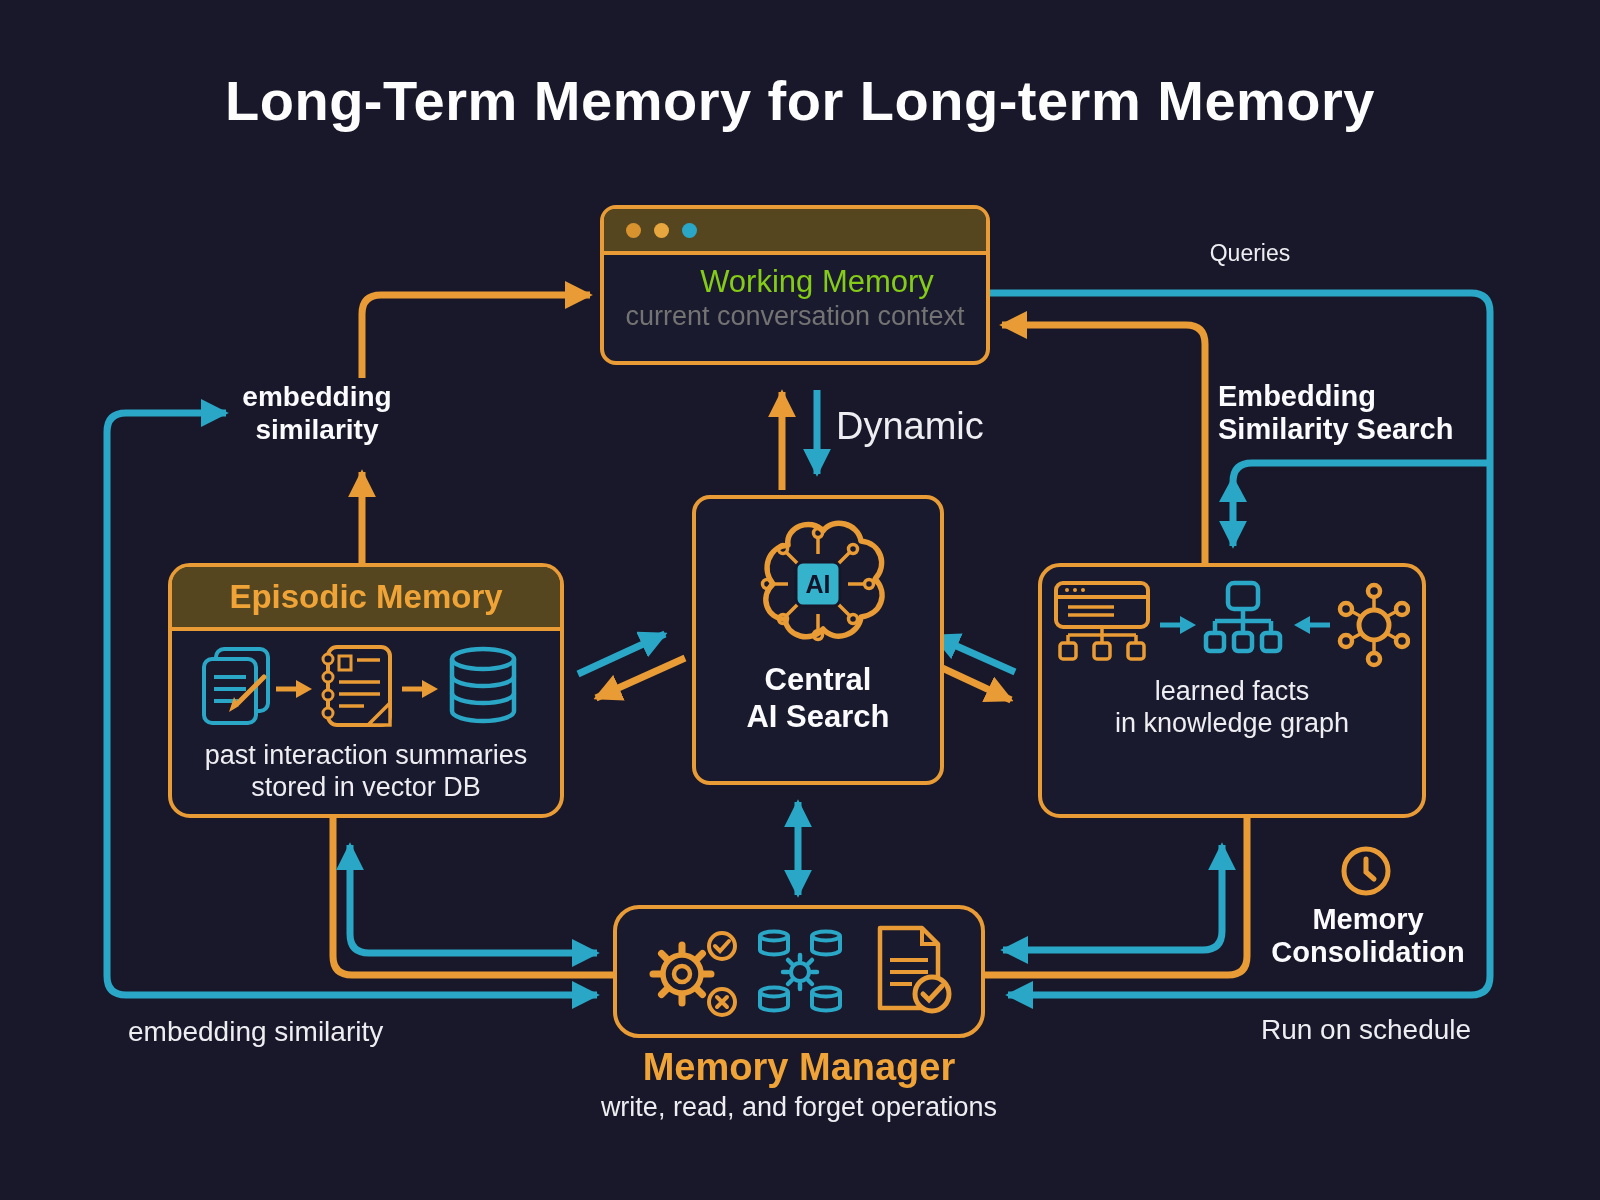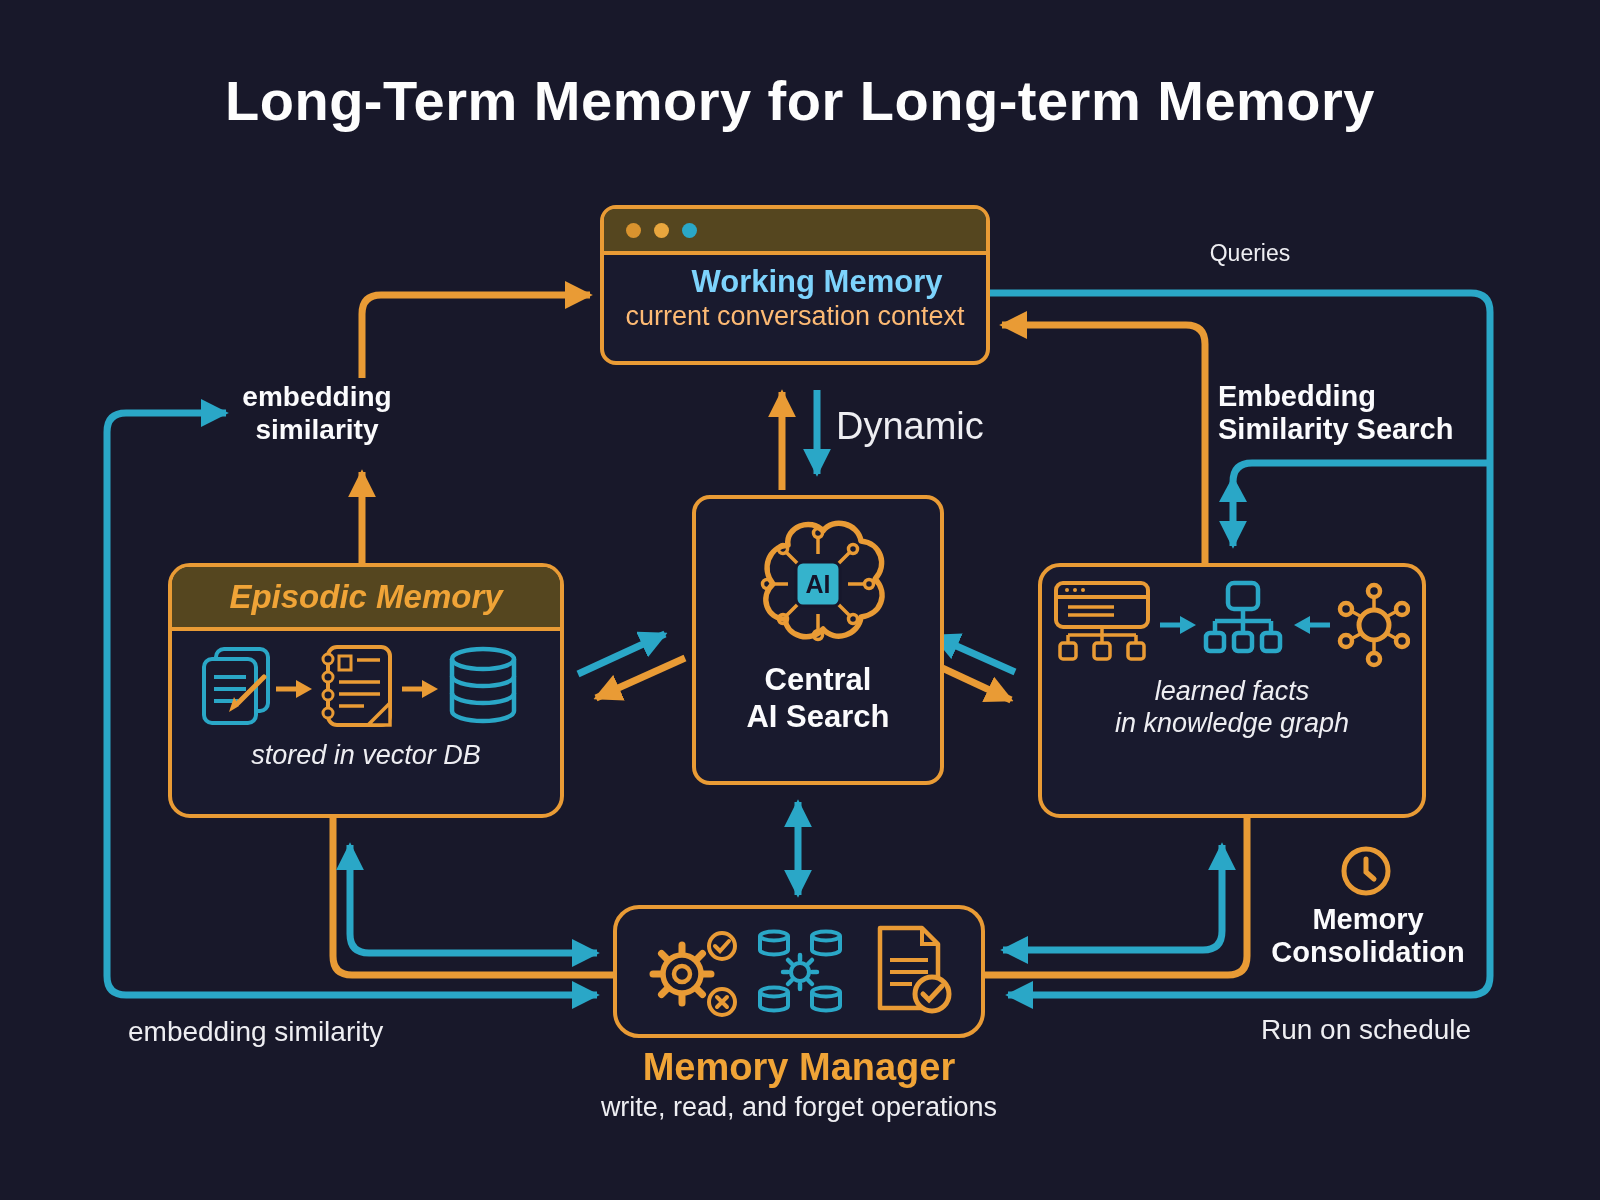--- a/index.html
+++ b/index.html
@@ -11,24 +11,24 @@
   #connectors{left:0;top:0;z-index:1;}
   .node{z-index:2;background:#191a2e;border:4px solid #e99b35;box-sizing:border-box;}
   .lbl{z-index:3;}
   
   #working-memory{left:600px;top:205px;width:390px;height:160px;border-radius:16px;}
   #wm-titlebar{height:42px;background:#55461f;border-bottom:4px solid #e99b35;border-radius:11px 11px 0 0;
                display:flex;align-items:center;padding-left:22px;gap:13px;}
   .dot{width:15px;height:15px;border-radius:50%;}
   .dot.o1{background:#d9932e;} .dot.o2{background:#e8a63e;} .dot.t{background:#2aa7c7;}
   #wm-body{text-align:center;padding-top:9px;}
-  .node-title-orange{color:#7dd3fc;font-weight:bold;font-size:31px;line-height:36px;margin-left:44px;}
-  .node-sub{color:#fdba74;font-size:27px;line-height:32px;}
-  
-  .store{border-radius:22px;font-style:italic;}
+  .node-title-orange{color:#84cc16;font-weight:normal;font-size:31px;line-height:36px;margin-left:44px;}
+  .node-sub{color:#737373;font-size:27px;line-height:32px;}
+  
+  .store{border-radius:22px;}
   #episodic-memory{left:168px;top:563px;width:396px;height:255px;}
   #semantic-memory{left:1038px;top:563px;width:388px;height:255px;}
   .store-header{height:60px;background:#55461f;border-bottom:4px solid #e99b35;border-radius:17px 17px 0 0;
                 display:flex;align-items:center;justify-content:center;font-size:33px;font-weight:bold;color:#f0a437;}
   .store-body{text-align:center;padding-top:10px;}
   .store-caption{color:#eeeef2;font-size:27px;line-height:32px;margin-top:4px;}
   
   #central-agent{left:692px;top:495px;width:252px;height:290px;border-radius:18px;text-align:center;}
   #central-agent .title{color:#fbfbfd;font-weight:bold;font-size:31px;line-height:37px;margin-top:2px;}
   
@@ -130,20 +130,21 @@
             <polygon points="242,46 226,37 226,55" fill="#e99b35" stroke="none"></polygon>
         </g>
         <g transform="translate(254,6)" stroke="#2aa7c7" stroke-width="4.5" fill="none">
           <ellipse cx="33" cy="10" rx="31" ry="10"></ellipse>
           <path d="M2 10 V62 M64 10 V62"></path>
           <path d="M2 62 a31 10 0 0 0 62 0"></path>
           <path d="M2 27 a31 10 0 0 0 62 0 M2 44 a31 10 0 0 0 62 0"></path>
         </g>
       </svg>
       <div class="store-caption">
+        <div>past interaction summaries</div>
         <div>stored in vector DB</div>
       </div>
     </div>
   </div>
 
   <div id="central-agent" class="abs node">
     <svg width="150" height="150" viewBox="0 0 150 150" style="margin:10px auto 0;">
       <path d="M30 75 C18 60 25 38 45 36 C42 18 68 8 80 22 C90 8 115 14 118 32 C138 34 145 56 132 70 C146 84 138 106 118 108 C116 126 92 134 80 120 C68 134 44 128 42 110 C24 110 16 88 30 75 Z" fill="none" stroke="#e99b35" stroke-width="5.5" stroke-linejoin="round"></path>
       <g stroke="#e99b35" stroke-width="3.5" fill="none">
         <path d="M75 28 L75 45 M75 105 L75 122 M28 75 L45 75 M105 75 L122 75"></path>

